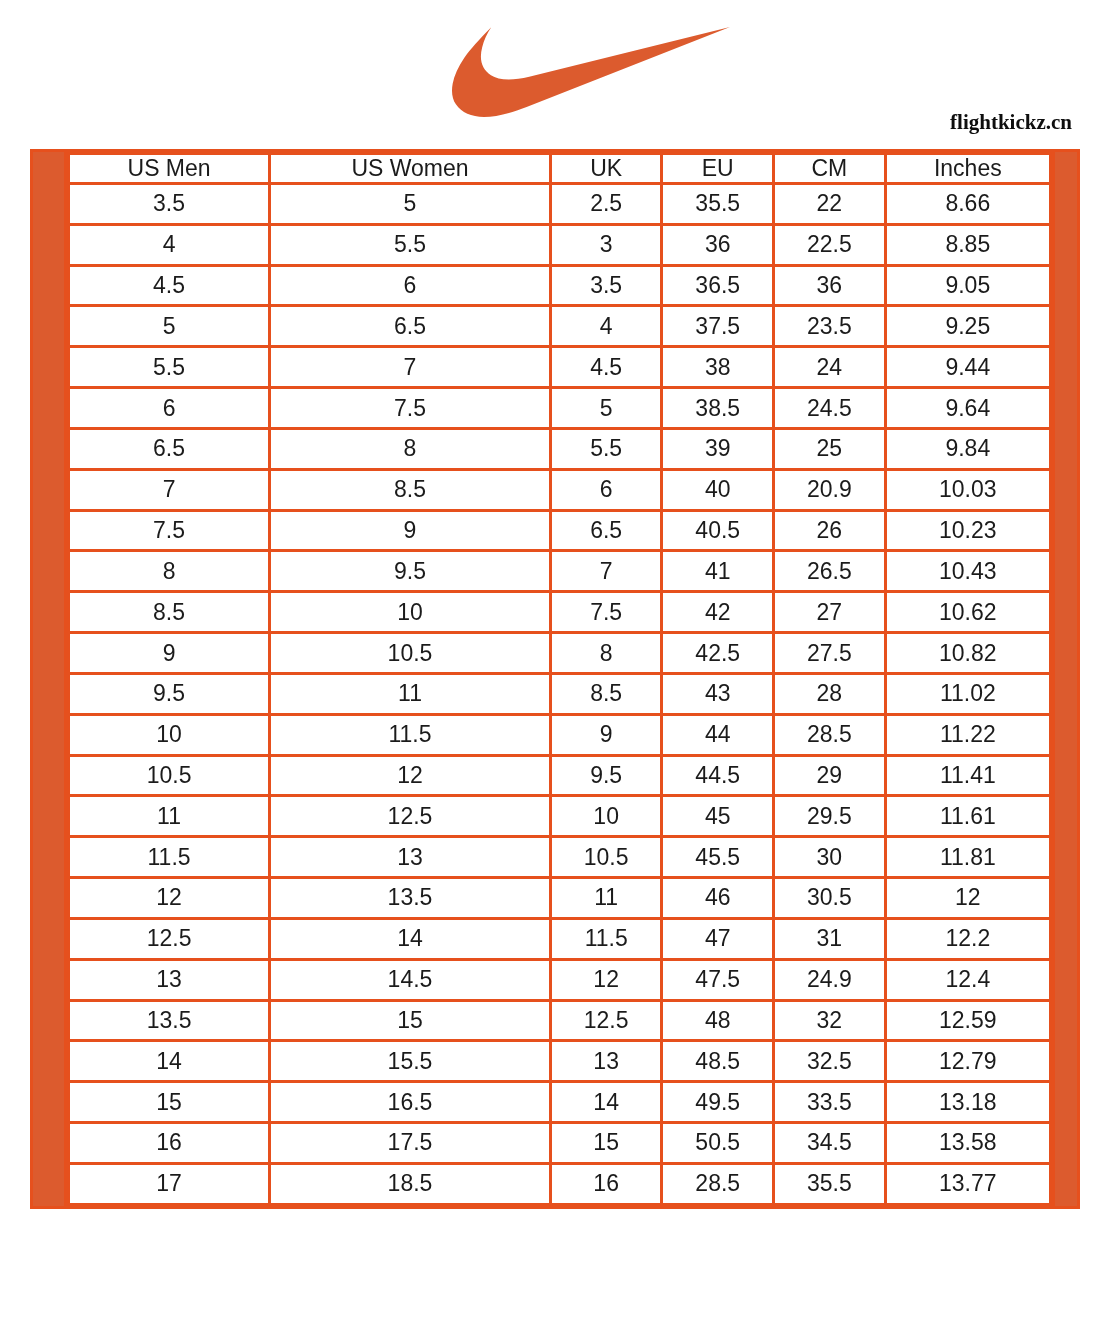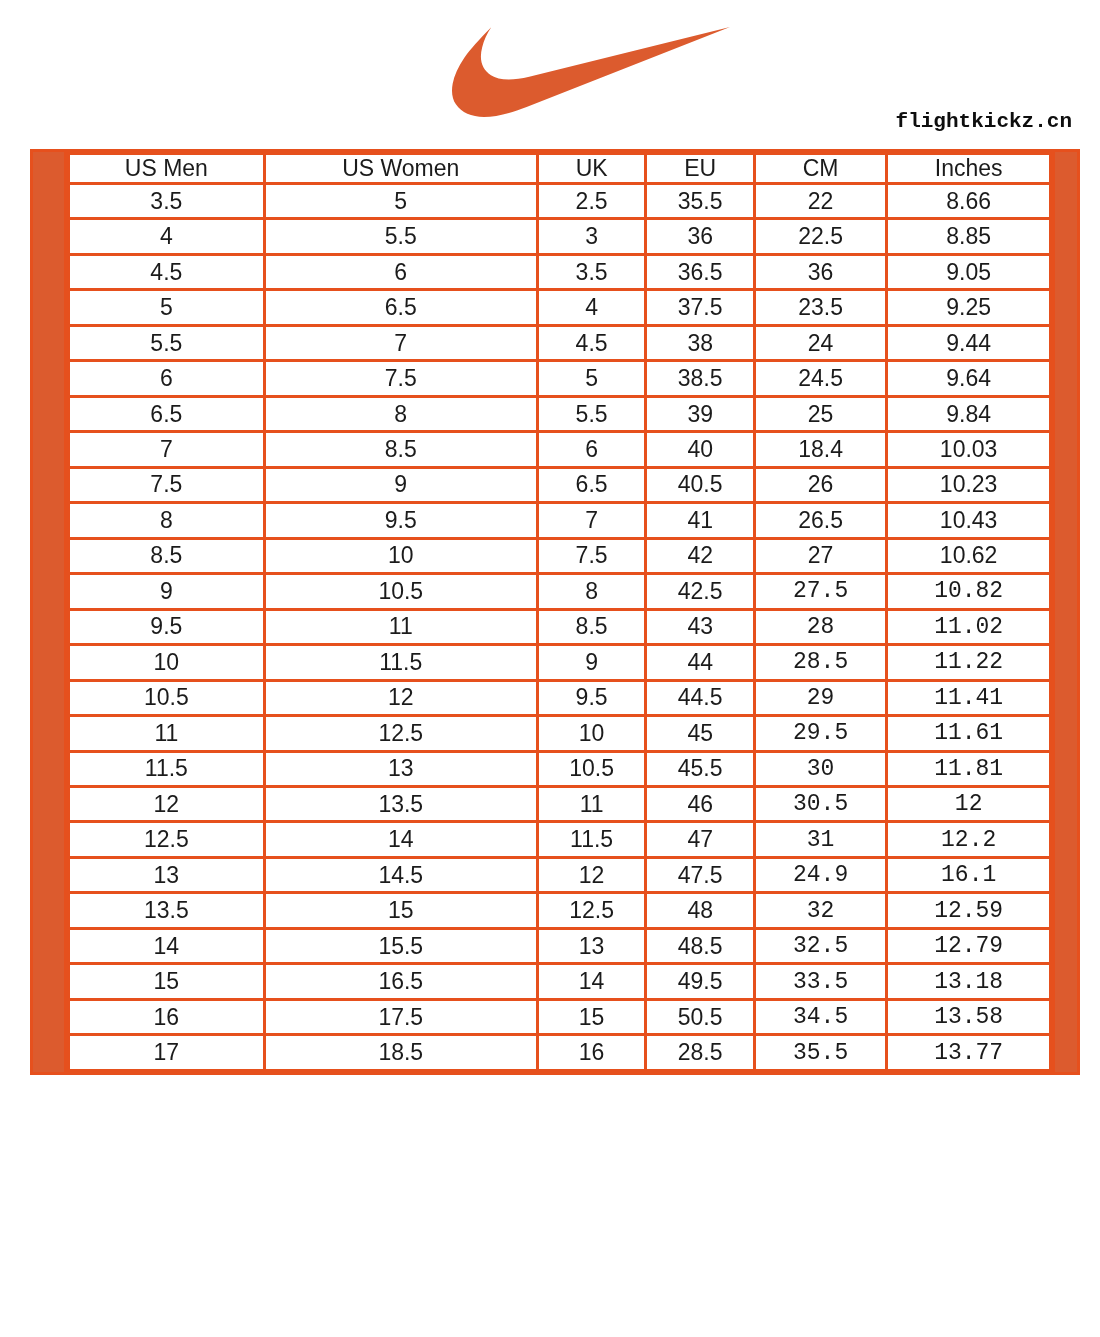--- a/index.html
+++ b/index.html
@@ -14,46 +14,46 @@
     font-family:"Liberation Sans", sans-serif;
     position:relative;
     overflow:hidden;
   }
   .swoosh{
     position:absolute;left:452px;top:26px;
   }
   .site{
     position:absolute;top:110px;right:28px;
     font-size:21px;font-weight:700;color:#0e0e0e;
-    font-family:Liberation Mono, monospace;
+    font-family:Liberation Serif, serif;
   }
   .size-table-wrap{
     position:absolute;left:30px;top:149px;
-    width:1050px;height:926px;
+    width:1050px;height:1060px;
     box-sizing:border-box;
     border:3px solid var(--line);
     display:flex;
     background:#ffffff;
   }
   .strip{background:var(--accent);}
   .strip.left{width:31px;border-right:3px solid var(--line);}
   .strip.right{width:22px;border-left:3px solid var(--line);}
   table.size{
     flex:1;height:100%;
     border-collapse:collapse;table-layout:fixed;
   }
   table.size th, table.size td{
     border:3px solid var(--line);
     text-align:center;vertical-align:middle;
     font-size:23px;font-weight:400;color:var(--ink);
     padding:0;
   }
   table.size th{font-size:23px;}
   td.raise{vertical-align:top;padding-top:3px;}
-  td.lower{vertical-align:bottom;padding-bottom:7px;font-family:Liberation Mono, monospace;}
+  td.lower{vertical-align:bottom;padding-bottom:7px;}
 </style>
 </head>
 <body>
 
 <svg class="swoosh" width="278" height="92" viewBox="0 7.7 24 8.6" preserveAspectRatio="none">
   <path d="M24 7.8L6.442 15.276c-1.456.616-2.679.925-3.668.925-1.12 0-1.933-.392-2.437-1.177-.317-.504-.41-1.143-.28-1.918.13-.775.476-1.6 1.036-2.478.467-.71 1.232-1.643 2.297-2.8a6.122 6.122 0 0 0-.784 1.848c-.28 1.195-.028 2.072.756 2.632.373.261.886.392 1.54.392.522 0 1.11-.084 1.764-.252L24 7.8z" fill="#DC5B2E"></path>
 </svg>
 
 <div class="site">flightkickz.cn</div>
 
@@ -125,21 +125,21 @@
           <td>5.5</td>
           <td>39</td>
           <td>25</td>
           <td>9.84</td>
         </tr>
         <tr>
           <td>7</td>
           <td>8.5</td>
           <td>6</td>
           <td>40</td>
-          <td>18.4</td>
+          <td>20.9</td>
           <td>10.03</td>
         </tr>
         <tr>
           <td>7.5</td>
           <td>9</td>
           <td>6.5</td>
           <td>40.5</td>
           <td>26</td>
           <td>10.23</td>
         </tr>
@@ -222,21 +222,21 @@
           <td class="raise">47</td>
           <td class="lower">31</td>
           <td class="lower">12.2</td>
         </tr>
         <tr>
           <td>13</td>
           <td>14.5</td>
           <td>12</td>
           <td class="raise">47.5</td>
           <td class="lower">24.9</td>
-          <td class="lower">16.1</td>
+          <td class="lower">12.4</td>
         </tr>
         <tr>
           <td>13.5</td>
           <td>15</td>
           <td>12.5</td>
           <td class="raise">48</td>
           <td class="lower">32</td>
           <td class="lower">12.59</td>
         </tr>
         <tr>

